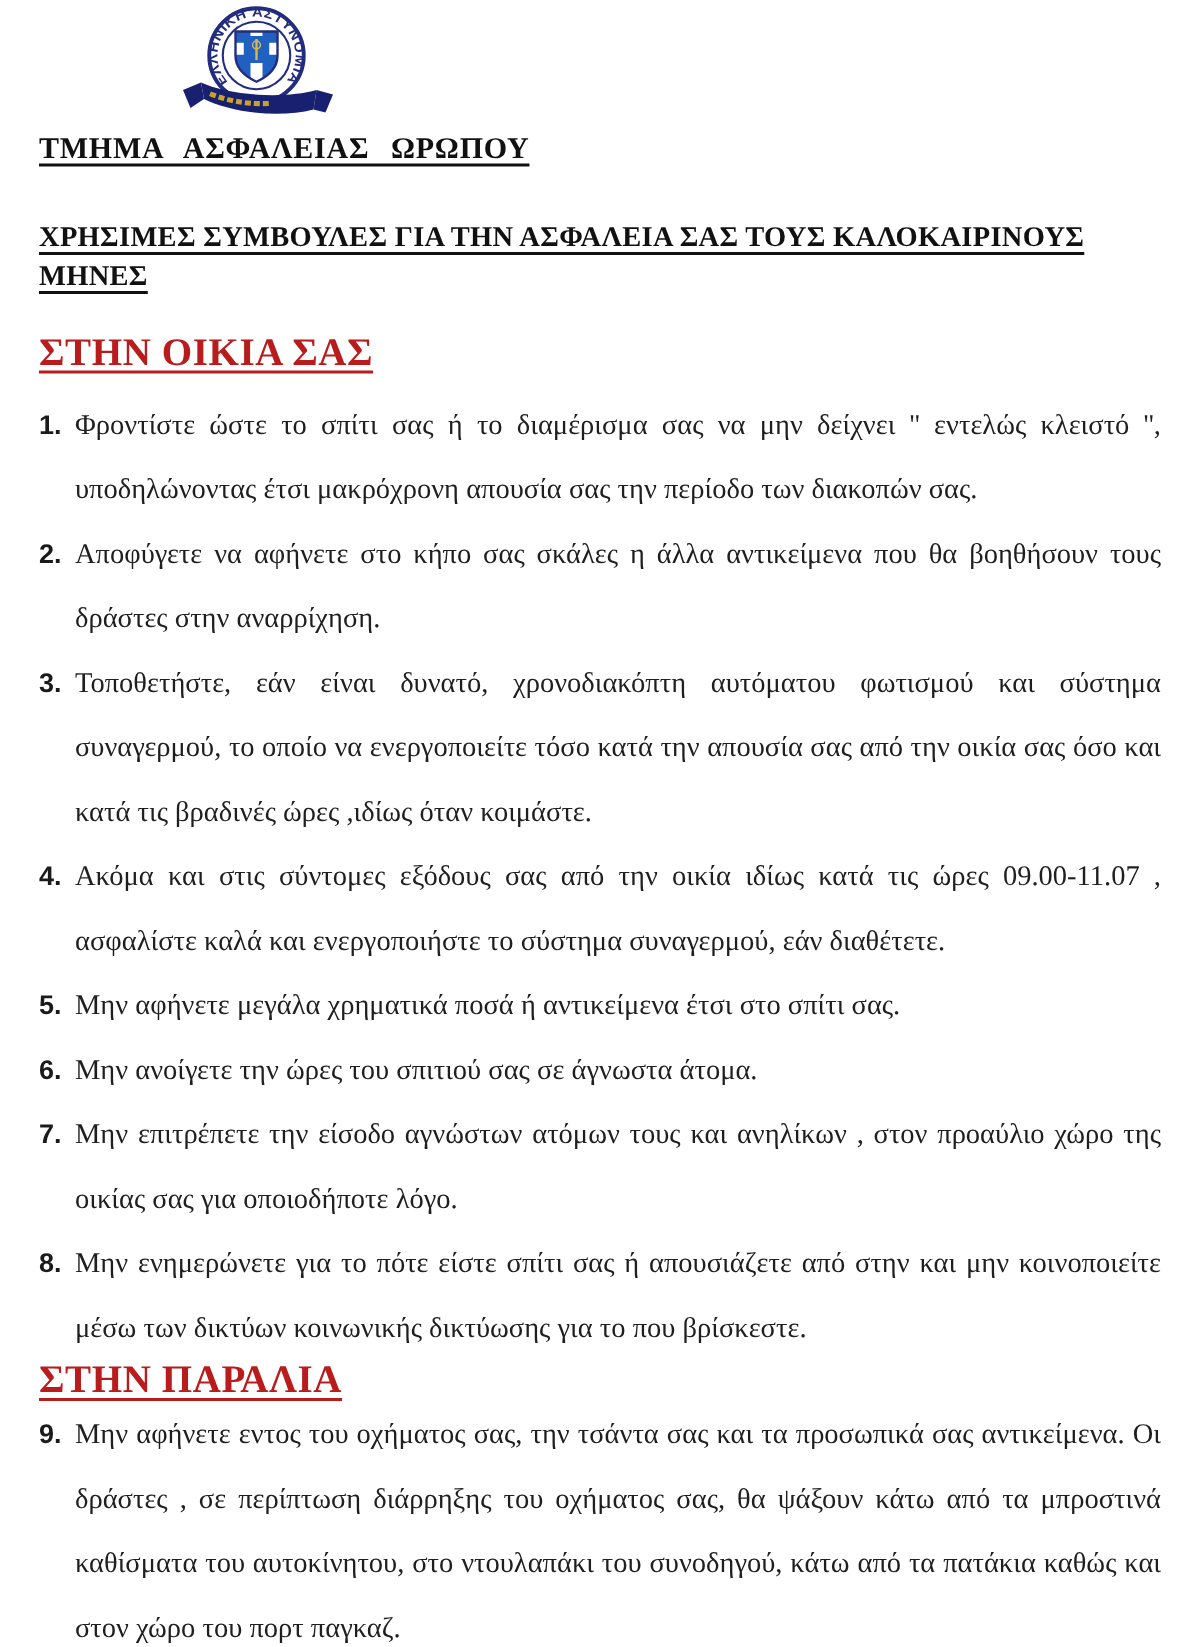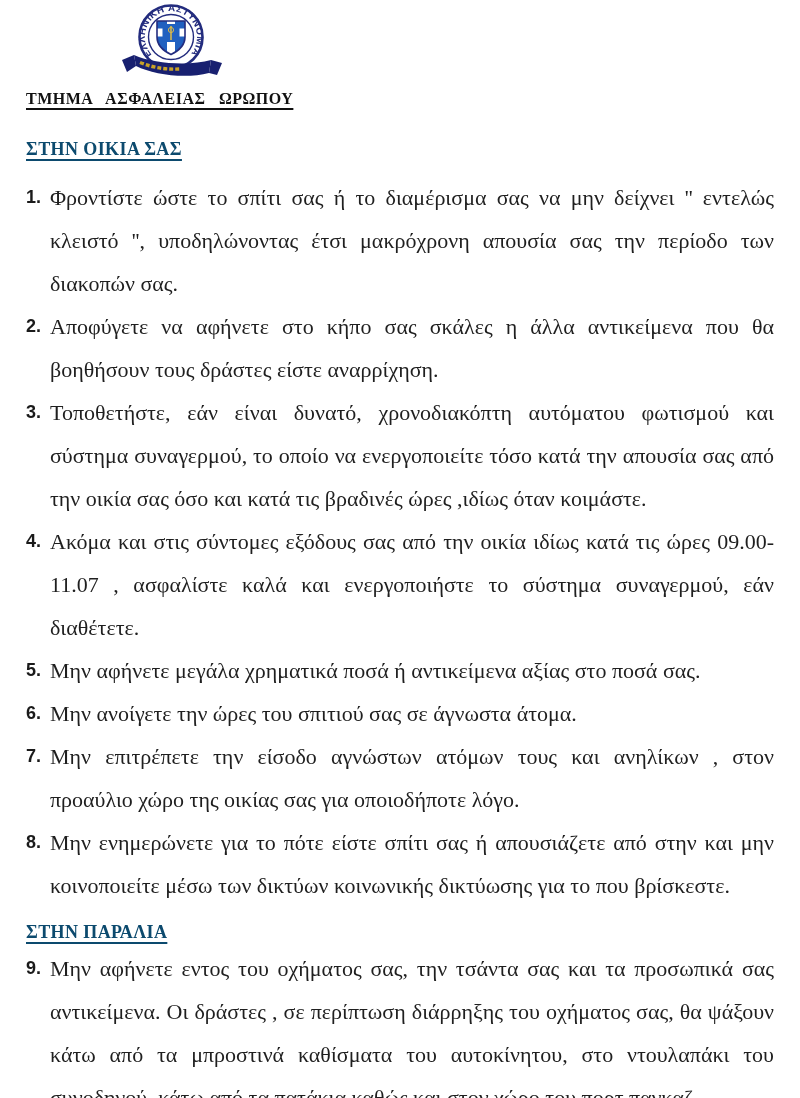--- a/index.html
+++ b/index.html
@@ -4,45 +4,45 @@
 <style>
   html,body{margin:0;padding:0;background:#fff;}
   *{box-sizing:border-box;}
   .page{
     width:800px;height:1098px;overflow:hidden;background:#ffffff;
     font-family:"Liberation Serif", serif;color:#1f1f1f;
     padding:0 26px;position:relative;
   }
   .logo-wrap{margin:2px 0 0 84px;width:122px;height:84px;}
   .dept-title{
-    margin:0;font-size:16px;font-weight:bold;color:#111;
+    margin:0;font-size:20px;font-weight:bold;color:#111;
     font-family:"Liberation Serif", serif;word-spacing:9px;letter-spacing:0.5px;
     text-decoration:underline;text-underline-offset:4px;text-decoration-thickness:1.5px;
     line-height:26px;
   }
   .main-title{
     margin:34px 0 0 0;font-size:19px;font-weight:bold;color:#111;
     letter-spacing:0.2px;line-height:26px;
     text-decoration:underline;text-underline-offset:4px;text-decoration-thickness:1.5px;
   }
   .section-heading{
-    margin:24px 0 0 0;font-size:18px;font-weight:bold;color:#0c4a6e;
+    margin:24px 0 0 0;font-size:26px;font-weight:bold;color:#b91c1c;
     letter-spacing:0.4px;line-height:26px;
     text-decoration:underline;text-underline-offset:4px;text-decoration-thickness:1.5px;
   }
-  .section-heading.second{margin-top:12px;}
+  .section-heading.second{margin-top:0;}
   .items{margin:14px 0 0 0;}
   .items.second{margin-top:2px;}
   .item{display:flex;align-items:flex-start;}
   .item .num{
     flex:0 0 24px;font-family:"Liberation Sans", sans-serif;
     font-weight:bold;font-size:18px;line-height:43px;color:#1a1a1a;
   }
   .item .txt{
-    flex:1;margin:0;font-size:22px;line-height:43px;
+    flex:1;margin:0;font-size:19px;line-height:43px;
     text-align:justify;color:#1f1f1f;
   }
 </style>
 </head>
 <body>
 
 <div class="page">
 
   <div class="logo-wrap">
     <svg viewBox="0 0 122 84" width="122" height="84">
@@ -75,43 +75,44 @@
         <path d="M101,58 L112,61 L107,73 L99,71 Z" fill="#182070"></path>
         <path d="M24,53 C44,62 80,64 101,58 L99,71 C76,77 44,73 26,64 Z" fill="#182070"></path>
 
         <path d="M30,60.5 C45,66.5 58,67.5 70,67" stroke="#c9a227" stroke-width="3.4" stroke-dasharray="4 2" fill="none"></path>
       </g>
     </svg>
   </div>
 
   <h1 class="dept-title">ΤΜΗΜΑ ΑΣΦΑΛΕΙΑΣ ΩΡΩΠΟΥ</h1>
 
+  <h2 class="main-title">ΧΡΗΣΙΜΕΣ ΣΥΜΒΟΥΛΕΣ ΓΙΑ ΤΗΝ ΑΣΦΑΛΕΙΑ ΣΑΣ ΤΟΥΣ ΚΑΛΟΚΑΙΡΙΝΟΥΣ ΜΗΝΕΣ</h2>
 
   <h3 class="section-heading">ΣΤΗΝ ΟΙΚΙΑ ΣΑΣ</h3>
 
   <div class="items">
     <div class="item">
       <span class="num">1.</span>
       <p class="txt">Φροντίστε ώστε το σπίτι σας ή το διαμέρισμα σας να μην δείχνει '' εντελώς κλειστό '', υποδηλώνοντας έτσι μακρόχρονη απουσία σας την περίοδο των διακοπών σας.</p>
     </div>
     <div class="item">
       <span class="num">2.</span>
-      <p class="txt">Αποφύγετε να αφήνετε στο κήπο σας σκάλες η άλλα αντικείμενα που θα βοηθήσουν τους δράστες είστε αναρρίχηση.</p>
+      <p class="txt">Αποφύγετε να αφήνετε στο κήπο σας σκάλες η άλλα αντικείμενα που θα βοηθήσουν τους δράστες στην αναρρίχηση.</p>
     </div>
     <div class="item">
       <span class="num">3.</span>
       <p class="txt">Τοποθετήστε, εάν είναι δυνατό, χρονοδιακόπτη αυτόματου φωτισμού και σύστημα συναγερμού, το οποίο να ενεργοποιείτε τόσο κατά την απουσία σας από την οικία σας όσο και κατά τις βραδινές ώρες ,ιδίως όταν κοιμάστε.</p>
     </div>
     <div class="item">
       <span class="num">4.</span>
       <p class="txt">Ακόμα και στις σύντομες εξόδους σας από την οικία ιδίως κατά τις ώρες 09.00-11.07 , ασφαλίστε καλά και ενεργοποιήστε το σύστημα συναγερμού, εάν διαθέτετε.</p>
     </div>
     <div class="item">
       <span class="num">5.</span>
-      <p class="txt">Μην αφήνετε μεγάλα χρηματικά ποσά ή αντικείμενα αξίας στο ποσά σας.</p>
+      <p class="txt">Μην αφήνετε μεγάλα χρηματικά ποσά ή αντικείμενα έτσι στο σπίτι σας.</p>
     </div>
     <div class="item">
       <span class="num">6.</span>
       <p class="txt">Μην ανοίγετε την ώρες του σπιτιού σας σε άγνωστα άτομα.</p>
     </div>
     <div class="item">
       <span class="num">7.</span>
       <p class="txt">Μην επιτρέπετε την είσοδο αγνώστων ατόμων τους και ανηλίκων , στον προαύλιο χώρο της οικίας σας για οποιοδήποτε λόγο.</p>
     </div>
     <div class="item">

